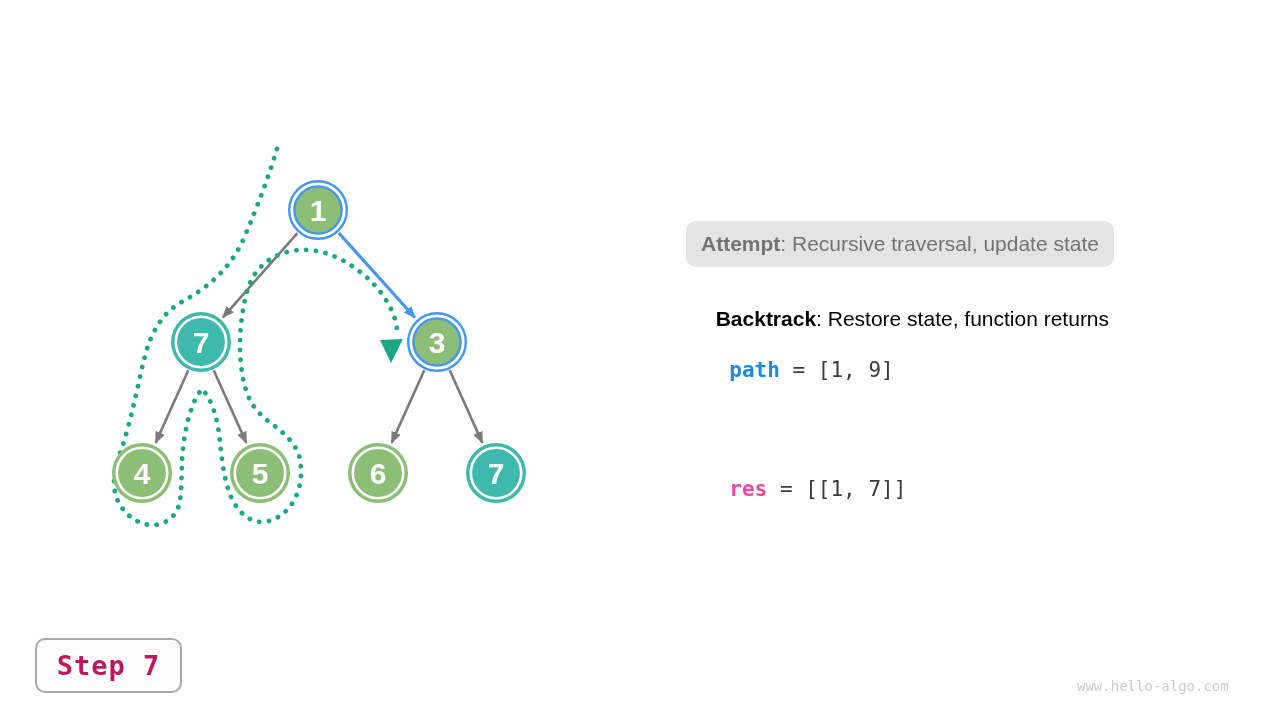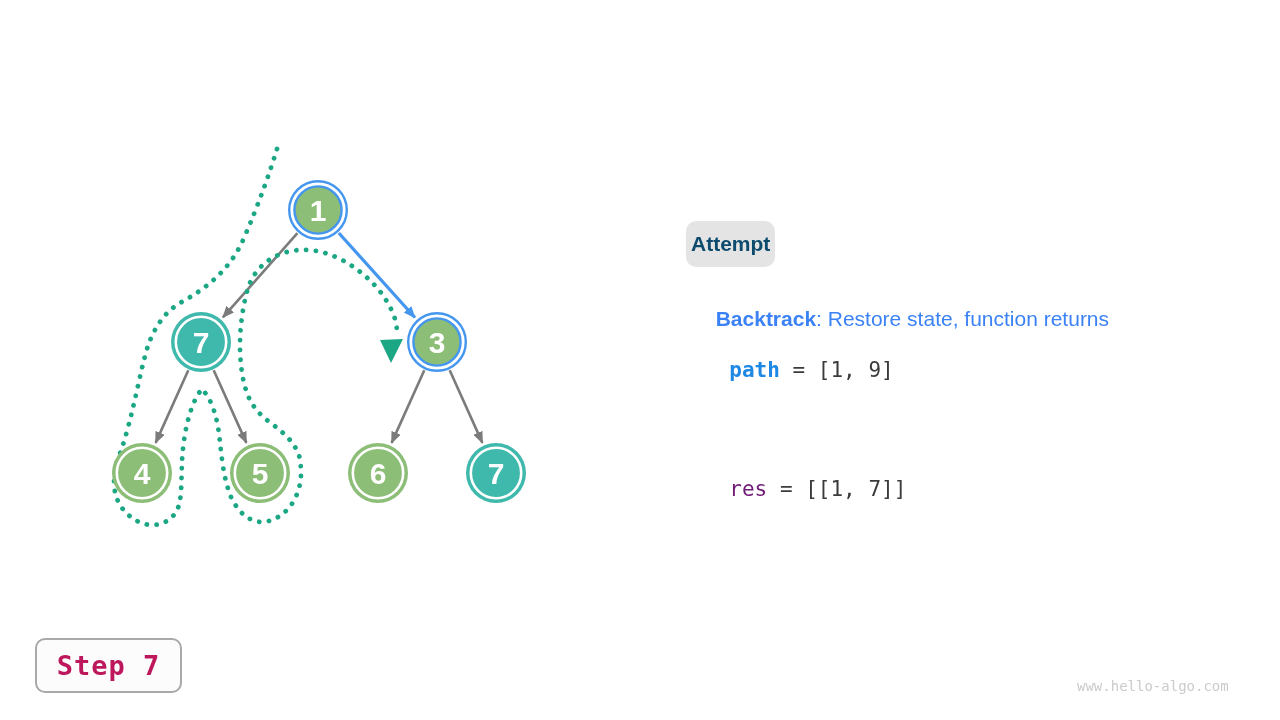--- a/index.html
+++ b/index.html
@@ -13,32 +13,32 @@
     fill:#ffffff;text-anchor:middle;
   }
   .arrow-gray{fill:#7b7b7b;}
   .arrow-blue{fill:#4496ee;}
   #trail-path{fill:none;stroke:#1ba784;stroke-width:4.8;stroke-linecap:round;stroke-dasharray:0.1 9.7;}
   #trail-arrow{fill:#1ba784;}
 
   .attempt-box{
     position:absolute;left:686px;top:221px;height:46px;
     background:#e4e4e4;border-radius:10px;display:inline-flex;align-items:center;
-    padding:0 5px;font-size:21px;color:#0c4a6e;white-space:pre;
+    padding:0 15px;font-size:21px;color:#737373;white-space:pre;
   }
   .text-line{
-    position:absolute;left:704px;font-size:21px;color:#3b82f6;white-space:pre;line-height:25px;
+    position:absolute;left:704px;font-size:21px;color:#000000;white-space:pre;line-height:25px;
   }
   .b{font-weight:bold;}
   .code-line{
     position:absolute;left:704px;font-family:"DejaVu Sans Mono",monospace;
     font-size:21px;color:#3b3b3b;white-space:pre;line-height:26px;
   }
   .kw-path{color:#1e88e5;font-weight:bold;margin-top:18px;}
-  .kw-res{color:#701a75;font-weight:normal;}
+  .kw-res{color:#ec4899;font-weight:bold;}
 
   .step-badge{
     position:absolute;left:35px;top:638px;width:147px;height:55px;box-sizing:border-box;
     background:#fcfcfc;border:2px solid #a9a9a9;border-radius:10px;
     display:flex;align-items:center;justify-content:center;
     font-family:"DejaVu Sans Mono",monospace;font-weight:bold;font-size:27px;
     color:#be185d;letter-spacing:1px;white-space:pre;
   }
   .watermark{
     position:absolute;left:1077px;top:678px;
@@ -102,21 +102,21 @@
       </g>
       <g>
         <circle cx="496" cy="473" r="30" fill="#3fb9ac"></circle>
         <circle cx="496" cy="473" r="25.2" fill="none" stroke="#ffffff" stroke-width="2.6"></circle>
         <text x="496" y="483.5">7</text>
       </g>
     </g>
 </svg>
 
 <div class="attempt-box">
-  <span class="b">Attempt</span>
+  <span class="b">Attempt</span><span>: Recursive traversal, update state</span>
 </div>
 
 <div class="text-line" style="top:281px;">
   <span class="b">Backtrack</span><span>: Restore state, function returns</span>
 </div>
 
 <div class="code-line" style="top:331px;">
   <span class="kw-path">path</span><span> = [1, 9]</span>
 </div>
 

